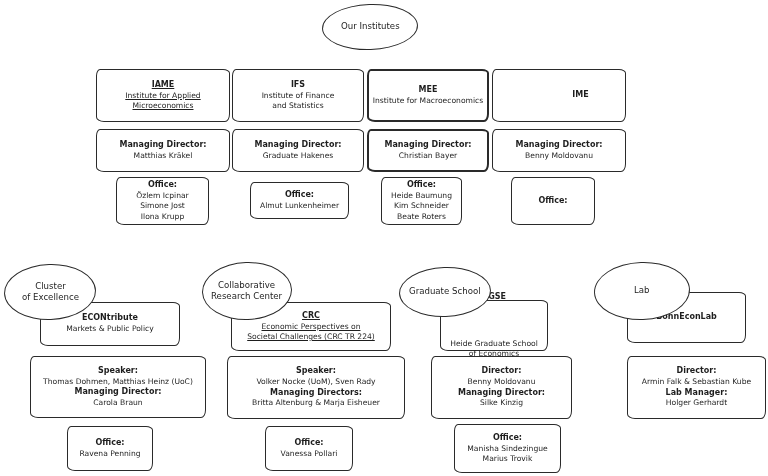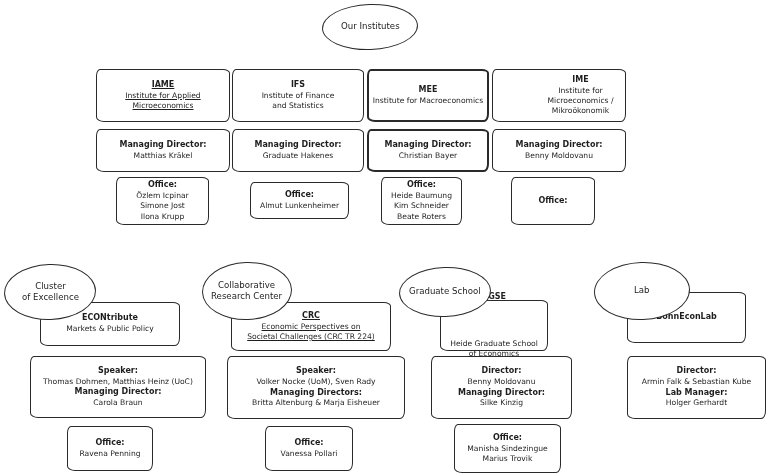--- a/index.html
+++ b/index.html
@@ -44,22 +44,20 @@
     <span class="b">IFS</span>
     <span class="t">Institute of Finance
 and Statistics</span>
   </div>
   <div class="box thick" style="left:367px;top:69px;width:122px;height:53px;">
     <span class="b">MEE</span>
     <span class="t">Institute for Macroeconomics</span>
   </div>
   <div class="box" style="left:492px;top:69px;width:134px;height:53px;padding-left:46px;">
     <span class="b">IME</span>
-    <span class="t">Institute for Microeconomics /
-Mikroökonomik</span>
   </div>
 
   <div class="box" style="left:96px;top:129px;width:134px;height:43px;">
     <span class="b">Managing Director:</span>
     <span class="t">Matthias Kräkel</span>
   </div>
   <div class="box" style="left:232px;top:129px;width:132px;height:43px;">
     <span class="b">Managing Director:</span>
     <span class="t">Graduate Hakenes</span>
   </div>

